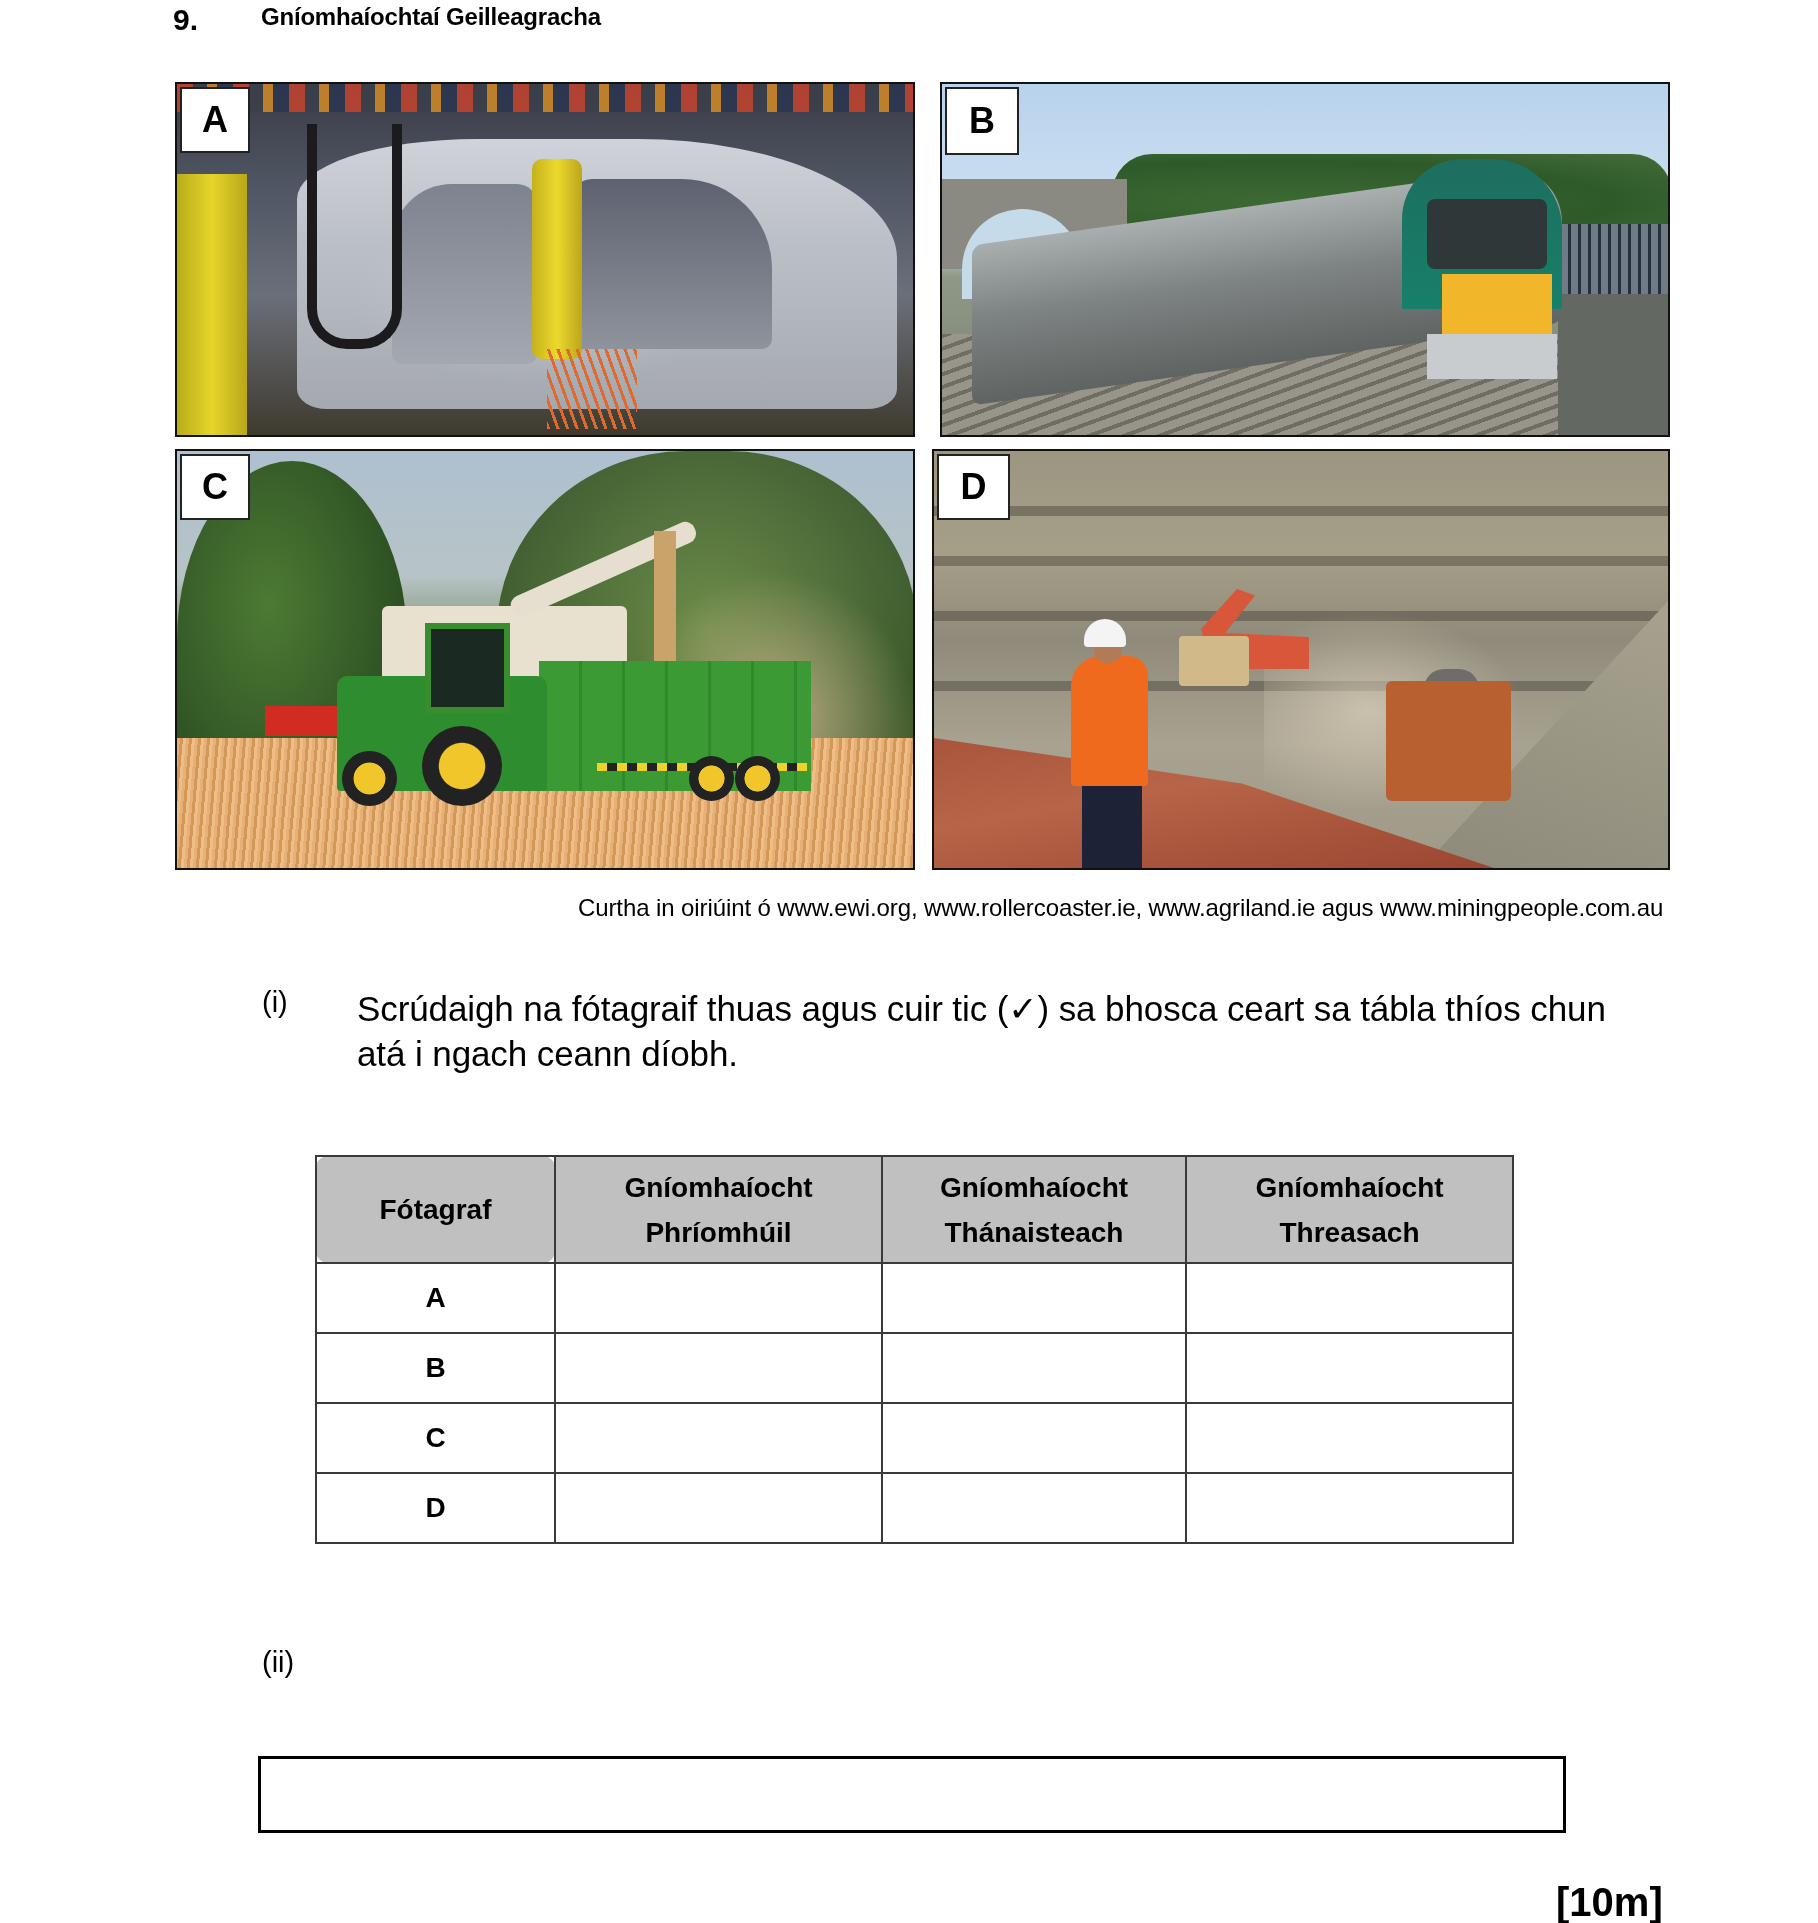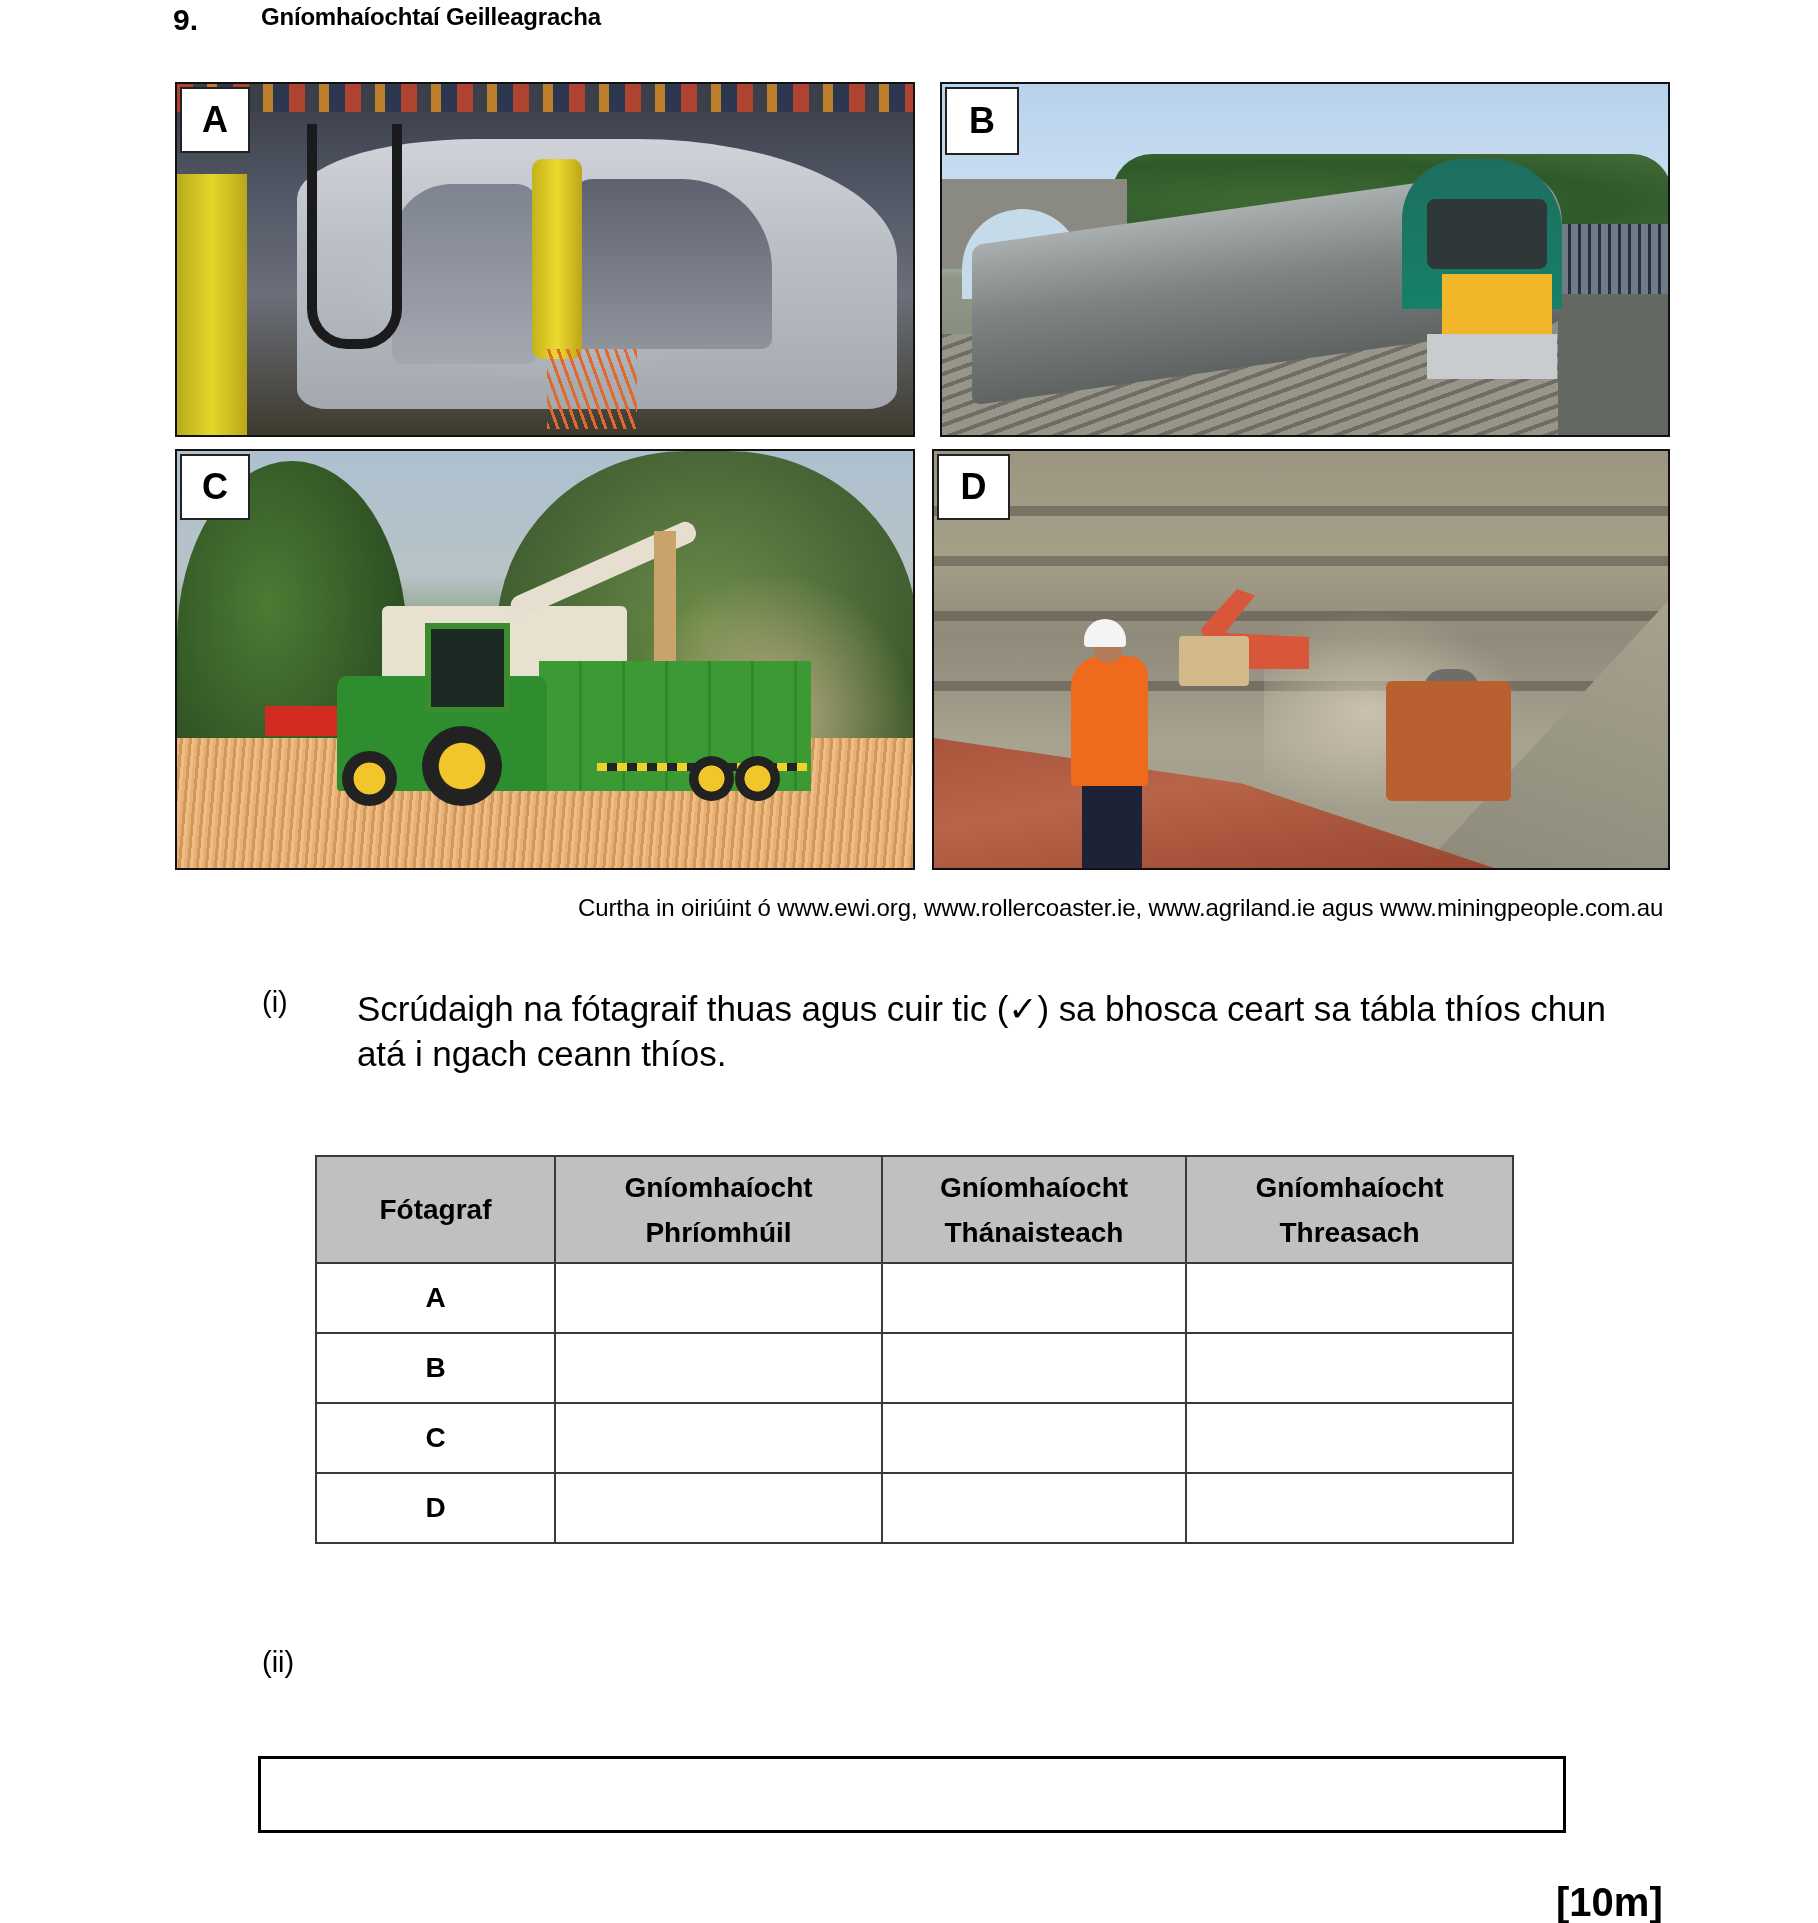--- a/index.html
+++ b/index.html
@@ -123,21 +123,21 @@
     position: absolute; left: 315px; top: 1155px; border-collapse: collapse;
     font-family: "Liberation Sans", sans-serif;
   }
   table.answers th, table.answers td { border: 2px solid #3a3a3a; padding: 0; }
   table.answers th {
     background: #c0c0c0; font-weight: bold; font-size: 28px; line-height: 45px; height: 105px;
     text-align: center; vertical-align: middle;
   }
   table.answers td { height: 68px; background: #fff; }
   table.answers td.rowlabel { font-weight: bold; font-size: 28px; text-align: center; }
-  .col0 { width: 237px; } .col1 { width: 325px; } .col2 { width: 302px; } .col3 { width: 325px; }
+  .col0 { width: 237px; border-radius: 12px; } .col1 { width: 325px; } .col2 { width: 302px; } .col3 { width: 325px; }
 
   
   .answer-box { left: 258px; top: 1756px; width: 1308px; height: 77px; border: 3px solid #000; box-sizing: border-box; background: #fff; }
 
   .marks { left: 1556px; top: 1880px; font-size: 40px; font-weight: bold; }
 </style>
 </head>
 <body>
 
 <div class="abs q-num">9.</div>
@@ -207,21 +207,21 @@
   <div class="worker-head"></div>
   <div class="worker-helmet"></div>
   <div class="photo-label d">D</div>
 </div>
 
 <div class="abs credit">Curtha in oiriúint ó www.ewi.org, www.rollercoaster.ie, www.agriland.ie agus www.miningpeople.com.au</div>
 
 <div class="abs q-roman" style="top:986px;">(i)</div>
 <div class="abs q-text" style="top:986px;">
   <div>Scrúdaigh na fótagraif thuas agus cuir tic (✓) sa bhosca ceart sa tábla thíos chun</div>
-  <div>atá i ngach ceann thíos.</div>
+  <div>atá i ngach ceann díobh.</div>
 </div>
 
 <table class="answers">
   <thead>
     <tr>
       <th class="col0">
         <span>Fótagraf</span>
       </th>
       <th class="col1">
         <div>Gníomhaíocht</div>

